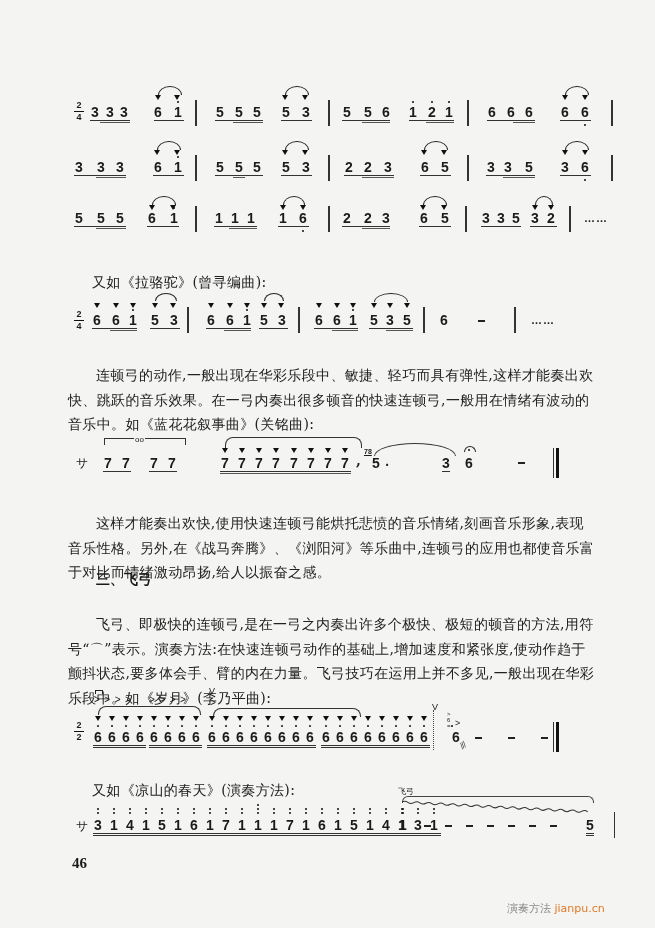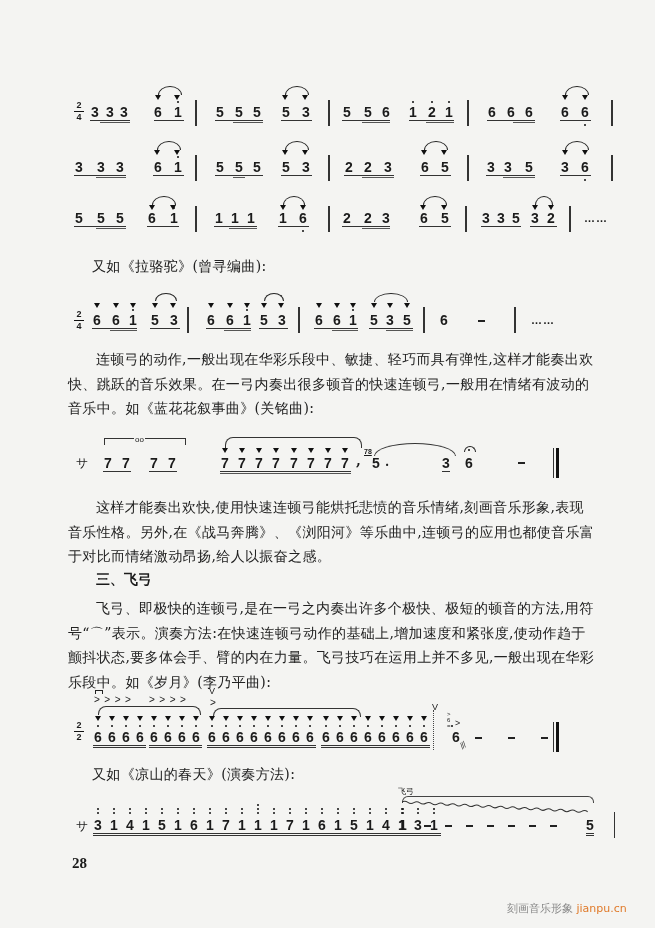--- a/index.html
+++ b/index.html
@@ -24,21 +24,21 @@
   .arc { position: absolute; border: 1.2px solid #222; border-bottom: none; border-radius: 50% 50% 0 0 / 100% 100% 0 0; }
   .ts {
     position: absolute; font-family: "Liberation Sans", sans-serif; font-weight: bold; font-size: 9px;
     line-height: 9px; text-align: center; width: 10px;
   }
   .ts .line { height: 1px; background: #111; margin: 1px 0; }
   .text {
     position: absolute; left: 75px; width: 510px; font-size: 14px; line-height: 24.5px;
     font-family: "DejaVu Serif", "Liberation Serif", serif; color: #222; letter-spacing: 0.35px;
   }
-  .indent { text-indent: 2em; }
+  .indent { text-indent: 2em; margin-top: 16px; }
   .dash { position: absolute; width: 7px; height: 2px; background: #222; }
   .ellipsis { position: absolute; font-family: "Liberation Sans", sans-serif; font-size: 11px; letter-spacing: 1px; font-weight: bold; }
   .san { position: absolute; font-family: "DejaVu Sans", sans-serif; font-size: 12px; color: #222; }
 </style>
 </head>
 <body>
 
 <div>
 
   <div class="ts" style="left:74px;top:101px;">
@@ -553,18 +553,18 @@
   <div class="dash" style="left:487px;top:825px;"></div>
   <div class="dash" style="left:508px;top:825px;"></div>
   <div class="dash" style="left:529px;top:825px;"></div>
   <div class="dash" style="left:550px;top:825px;"></div>
   <span class="note" style="left:584px;top:818px;">5</span>
   <div class="ul" style="left:586px;top:833px;width:8px;"></div>
   <div class="ul" style="left:586px;top:835px;width:8px;"></div>
   <div class="bar" style="left:614px;top:812px;height:26px;width:1px;"></div>
 </div>
 
-<div class="abs" style="left:72px;top:855px;font-size:15px;font-family:'Liberation Serif',serif;font-weight:bold;">28</div>
+<div class="abs" style="left:72px;top:855px;font-size:15px;font-family:'Liberation Serif',serif;font-weight:bold;">46</div>
 
 <div class="abs" style="left:507px;top:901px;font-size:11px;color:#888;">
-  <span style="font-family:'DejaVu Serif',serif;">刻画音乐形象</span>
+  <span style="font-family:'DejaVu Serif',serif;">演奏方法</span>
   <span style="font-family:'DejaVu Sans',sans-serif;color:#e07a2a;font-size:11px;">jianpu.cn</span>
 </div>
 
 </body></html>

